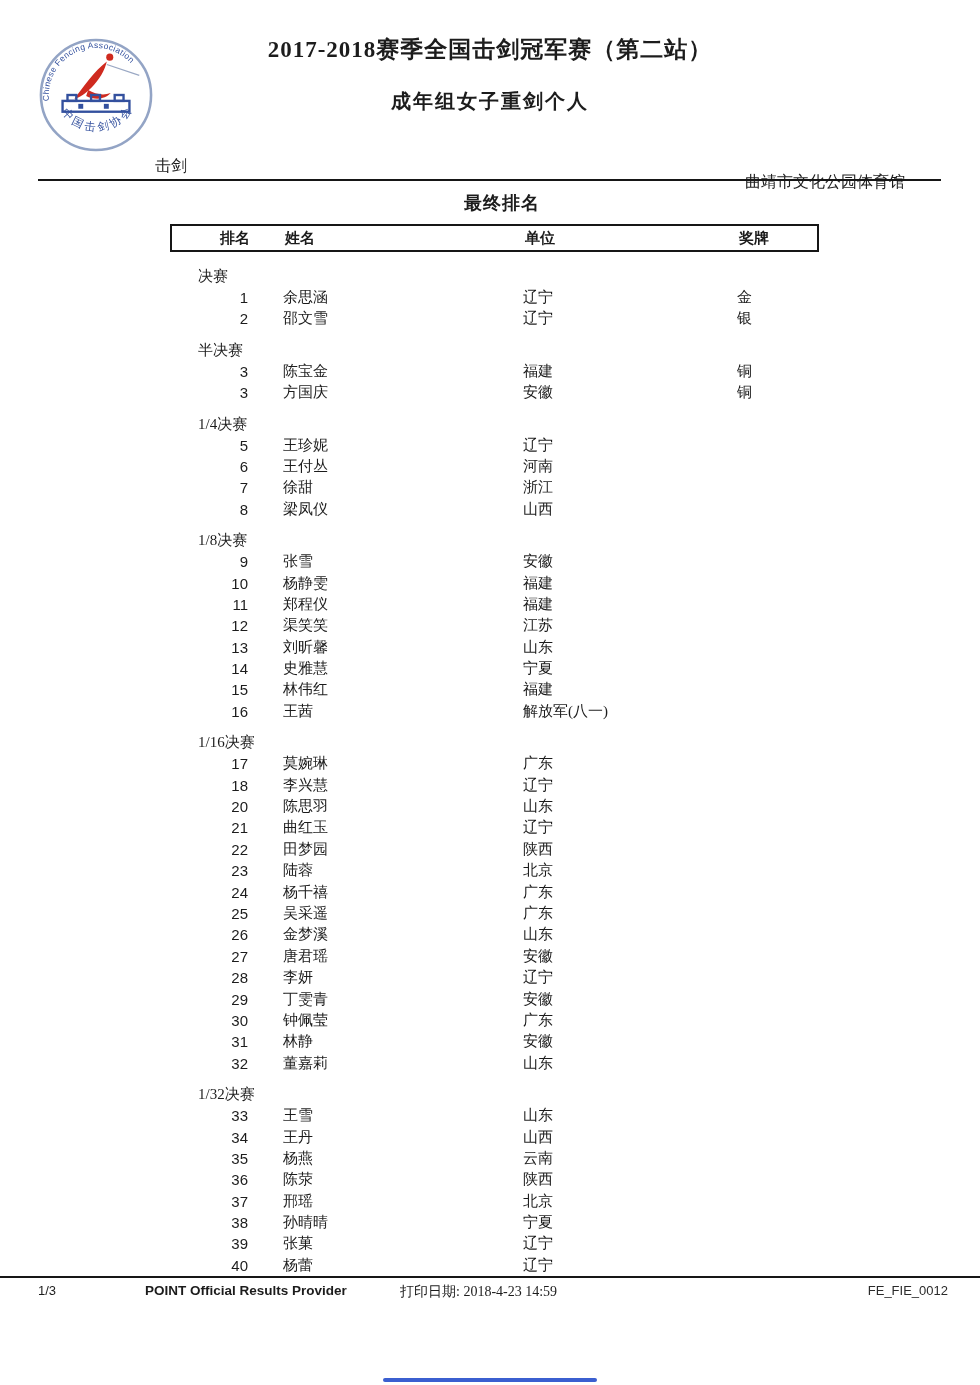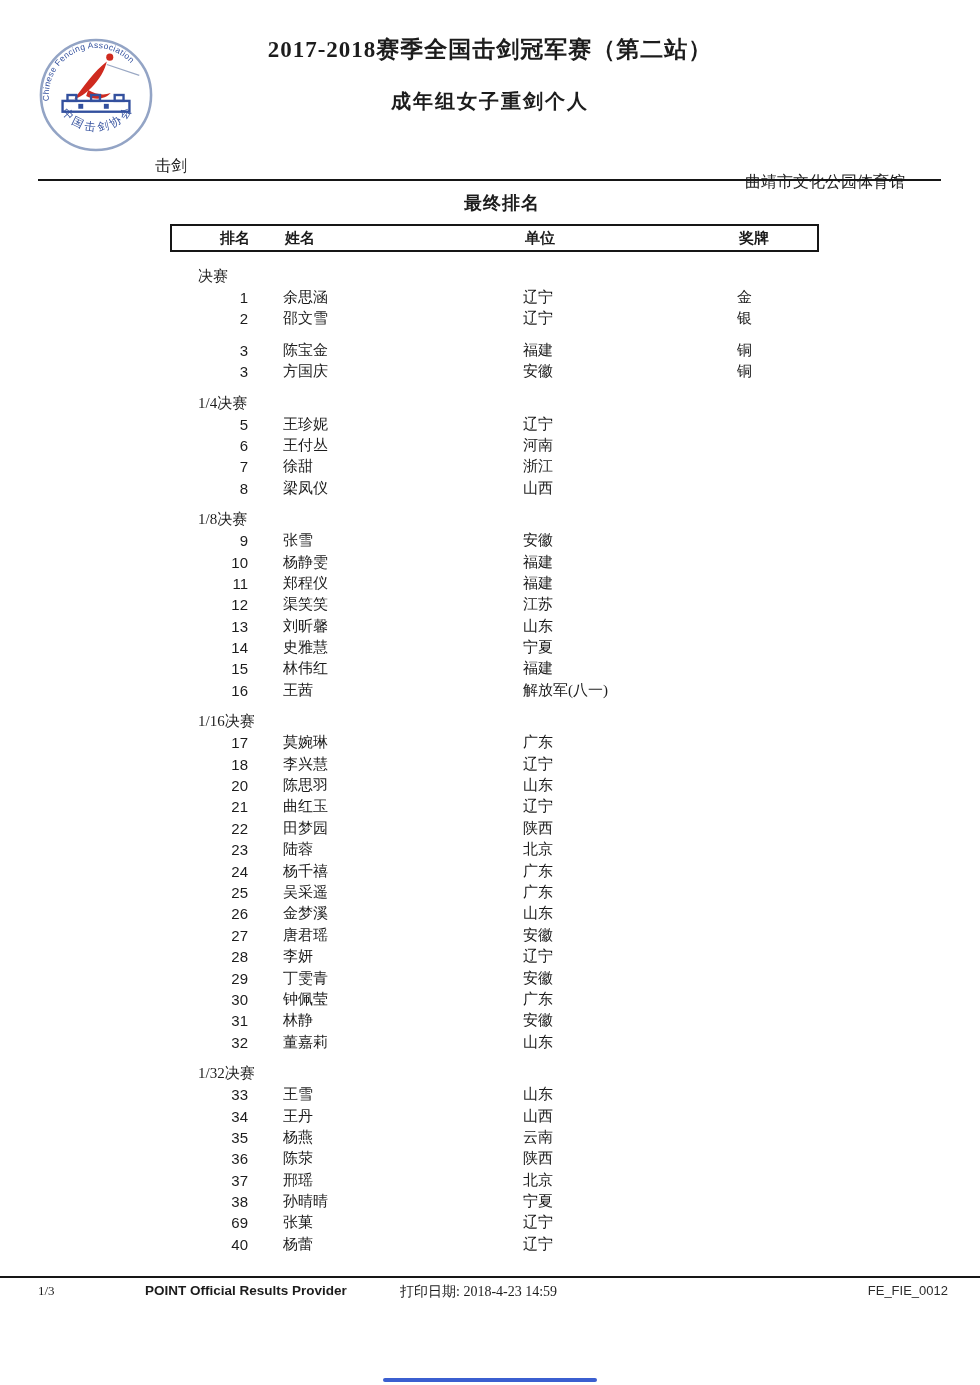--- a/index.html
+++ b/index.html
@@ -42,21 +42,21 @@
   }
   .cell-rank{
     grid-column:1;text-align:right;
     font-family:"Liberation Sans","DejaVu Sans",sans-serif;font-size:15px;
   }
   .cell-name{grid-column:3;}
   .cell-unit{grid-column:4;}
   .cell-medal{grid-column:5;padding-left:35px;}
   .foot-rule{position:absolute;top:1276px;left:0;width:980px;height:2px;background:#161616;}
   .footer{position:absolute;top:1283px;left:0;width:100%;height:20px;font-size:14px;}
-  .f-page{position:absolute;left:38px;top:0;font-family:Liberation Serif, serif;font-size:13px;}
+  .f-page{position:absolute;left:38px;top:0;font-family:Liberation Sans, sans-serif;font-size:13px;}
   .f-provider{position:absolute;left:145px;top:0;font-family:"Liberation Sans","DejaVu Sans",sans-serif;font-weight:bold;font-size:13.5px;}
   .f-print{position:absolute;left:400px;top:0;font-size:14px;}
   .f-code{position:absolute;right:32px;top:0;font-family:"Liberation Sans","DejaVu Sans",sans-serif;font-size:13px;color:#2b2b2b;}
   .bottom-indicator{position:absolute;left:383px;top:1378px;width:214px;height:4px;background:#3b5fd0;border-radius:2px;}
 </style>
 </head>
 <body>
 
 <div class="page">
 
@@ -122,20 +122,21 @@
   <div class="row">
     <div class="cell-rank">2</div>
     <div class="cell-name">邵文雪</div>
     <div class="cell-unit">辽宁</div>
     <div class="cell-medal">银</div>
   </div>
 </div>
   </div>
 
   <div class="section">
+    <div class="section-label">半决赛</div>
     <div>
   <div class="row">
     <div class="cell-rank">3</div>
     <div class="cell-name">陈宝金</div>
     <div class="cell-unit">福建</div>
     <div class="cell-medal">铜</div>
   </div>
 
   <div class="row">
     <div class="cell-rank">3</div>
@@ -390,21 +391,21 @@
   </div>
 
   <div class="row">
     <div class="cell-rank">38</div>
     <div class="cell-name">孙晴晴</div>
     <div class="cell-unit">宁夏</div>
     <div class="cell-medal"></div>
   </div>
 
   <div class="row">
-    <div class="cell-rank">69</div>
+    <div class="cell-rank">39</div>
     <div class="cell-name">张菓</div>
     <div class="cell-unit">辽宁</div>
     <div class="cell-medal"></div>
   </div>
 
   <div class="row">
     <div class="cell-rank">40</div>
     <div class="cell-name">杨蕾</div>
     <div class="cell-unit">辽宁</div>
     <div class="cell-medal"></div>

